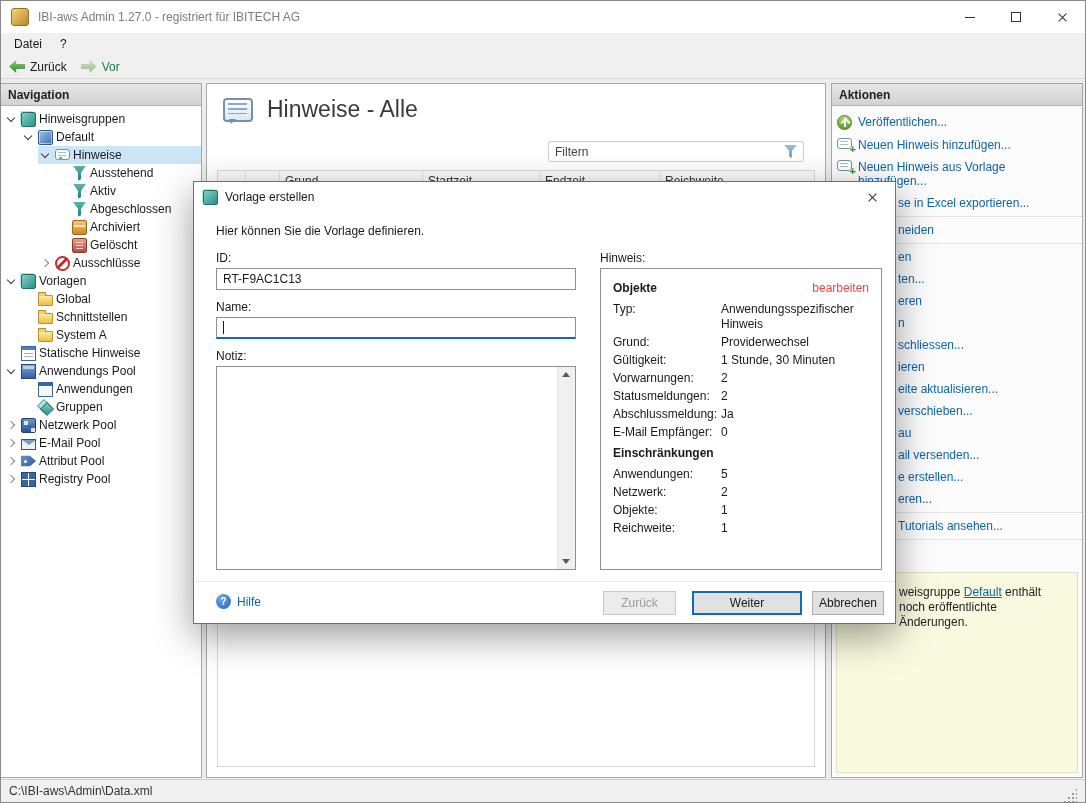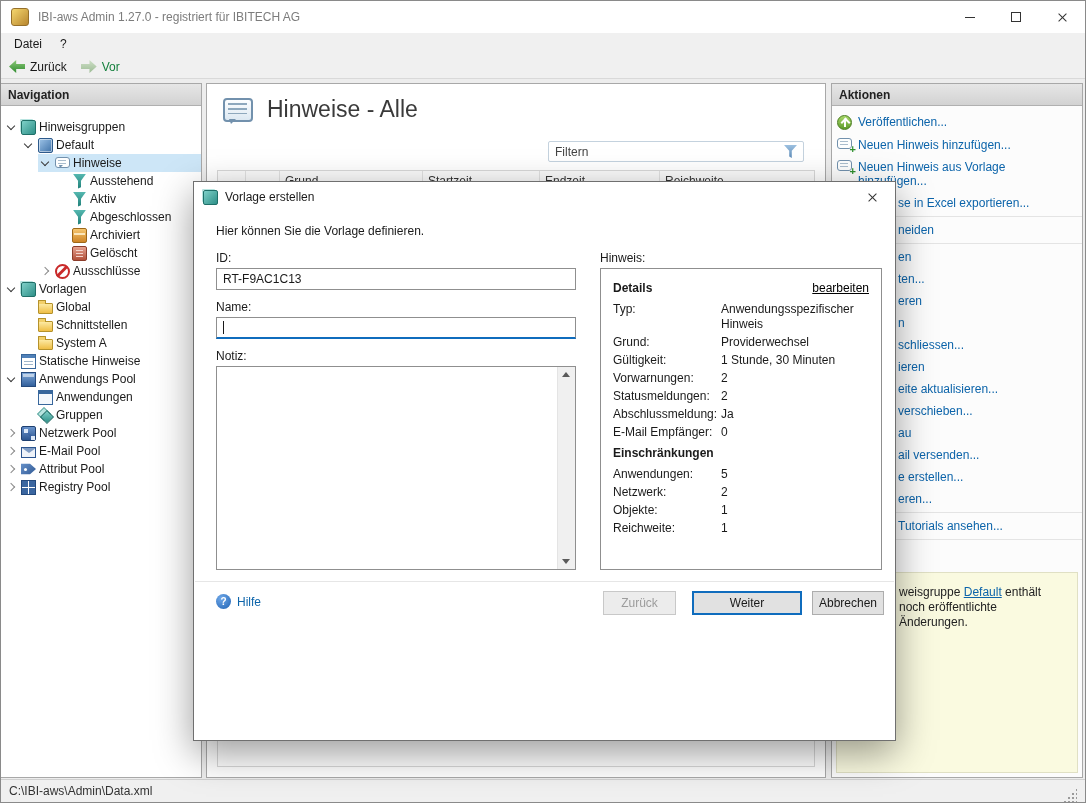--- a/index.html
+++ b/index.html
@@ -29,21 +29,21 @@
   .arrow-right{width:16px;height:13px;background:linear-gradient(#cfe0c8,#9cbb94);clip-path:polygon(100% 50%,55% 0,55% 30%,0 30%,0 70%,55% 70%,55% 100%)}
 
   
   .content{position:absolute;left:0;right:0;top:78px;bottom:23px;background:#ededed}
   .panel-header{height:21px;background:linear-gradient(#e6e6e6,#d2d2d2);border-bottom:1px solid #b0b0b0;
     display:flex;align-items:center;padding:0 7px;font-weight:700;color:#222}
 
   
   .nav-panel{position:absolute;left:0;top:4px;bottom:1px;width:201px;background:#fff;
     border-top:1px solid #a8a8a8;border-right:1px solid #a8a8a8;border-bottom:1px solid #a8a8a8;box-sizing:border-box;overflow:hidden}
-  .tree{padding-top:12px}
+  .tree{padding-top:4px}
   .trow{height:18px;display:flex;align-items:center;padding-left:calc(3px + var(--lvl,0)*17px)}
   .tinner{display:flex;align-items:center;gap:3px;flex:1;height:18px;padding-right:2px}
   .trow.selected .tinner{background:#cde6f7}
   .tlabel{white-space:nowrap}
   .chev{width:14px;height:14px;position:relative;flex:none}
   .ch-collapsed .chev::before{content:"";position:absolute;left:4px;top:4px;width:5px;height:5px;border-top:1px solid #8a8a8a;border-right:1px solid #8a8a8a;transform:rotate(45deg)}
   .ch-expanded .chev::before{content:"";position:absolute;left:4px;top:3px;width:5px;height:5px;border-top:1px solid #3a3a3a;border-right:1px solid #3a3a3a;transform:rotate(135deg)}
 
   
   .ticon{width:15px;height:15px;position:relative;flex:none;display:inline-block;box-sizing:border-box}
@@ -114,21 +114,21 @@
   .note-link{color:#0c64aa;text-decoration:underline;cursor:pointer}
 
   
   .statusbar{position:absolute;left:0;right:0;bottom:0;height:23px;background:#f0f0f0;border-top:1px solid #d0d0d0;
     display:flex;align-items:center;padding:0 8px;box-sizing:border-box;color:#333}
   .grip{margin-left:auto;width:14px;height:14px;align-self:flex-end;
     background-image:radial-gradient(circle,#9a9a9a 1px,transparent 1.4px);background-size:4px 4px;
     clip-path:polygon(100% 0,100% 100%,0 100%)}
 
   
-  .dialog{position:absolute;left:192px;top:180px;width:703px;height:560px;background:#fff;border:1px solid #6f6f6f;
+  .dialog{position:absolute;left:192px;top:180px;width:703px;height:443px;background:#fff;border:1px solid #6f6f6f;
     box-shadow:0 12px 36px rgba(0,0,0,.4);z-index:40;box-sizing:border-box}
   .dlg-title{height:30px;display:flex;align-items:center;gap:7px;padding-left:9px}
   .dlg-close{position:absolute;right:0;top:0;width:45px;height:30px;display:flex;align-items:center;justify-content:center}
   .dlg-desc{position:absolute;left:22px;top:42px}
   .lab{position:absolute}
   .lab-id{left:22px;top:69px}
   .lab-name{left:22px;top:118px}
   .lab-notiz{left:22px;top:167px}
   .lab-hinweis{left:406px;top:69px}
   .input{position:absolute;height:22px;border:1px solid #8f8f8f;background:#fff;display:flex;align-items:center;padding:0 6px;box-sizing:border-box}
@@ -136,21 +136,21 @@
   .input-name{left:22px;top:135px;width:360px;border-bottom:2px solid #0f6cbd}
   .caret{width:1px;height:13px;background:#1a1a1a;margin-right:2px}
   .textarea{position:absolute;left:22px;top:184px;width:360px;height:204px;border:1px solid #8f8f8f;background:#fff;box-sizing:border-box}
   .vscroll{position:absolute;right:0;top:0;bottom:0;width:17px;background:#f0f0f0;border-left:1px solid #e4e4e4}
   .sarr{position:absolute;left:4px;width:0;height:0;border-left:4px solid transparent;border-right:4px solid transparent}
   .sarr.up{top:5px;border-bottom:5px solid #5a5a5a}
   .sarr.down{bottom:5px;border-top:5px solid #5a5a5a}
   .hbox{position:absolute;left:406px;top:86px;width:282px;height:302px;border:1px solid #8f8f8f;box-sizing:border-box;padding:12px 12px 0;overflow:hidden}
   .hbox-head{display:flex;justify-content:space-between;align-items:baseline}
   .bold{font-weight:700}
-  .edit-link{color:#000000;text-decoration:underline;cursor:pointer}
+  .edit-link{color:#ef4444;cursor:pointer}
   .hrows{margin-top:7px}
   .hrow{display:flex;line-height:15px;margin-bottom:3px}
   .hlab{width:108px;flex:none;white-space:nowrap}
   .hval{flex:1}
   .hbox-head2{margin-top:6px}
   .dlg-sep{position:absolute;left:1px;right:1px;top:399px;height:1px;background:#e6e6e6}
   .help{position:absolute;left:22px;top:412px;display:flex;align-items:center;gap:6px;color:#0c64aa;cursor:pointer}
   .help-icon{width:15px;height:15px;border-radius:50%;background:radial-gradient(circle at 35% 30%,#6fa8e8,#1f62b4);color:#fff;
     font:bold 10px/15px "Liberation Sans",sans-serif;text-align:center;flex:none}
   .help-icon::before{content:"?"}
@@ -474,21 +474,21 @@
     <div class="textarea">
       <div class="vscroll">
         <span class="sarr up"></span>
         <span class="sarr down"></span>
       </div>
     </div>
 
     <div class="lab lab-hinweis">Hinweis:</div>
     <div class="hbox">
       <div class="hbox-head">
-        <span class="bold">Details</span>
+        <span class="bold">Objekte</span>
         <a class="edit-link">bearbeiten</a>
       </div>
       <div class="hrows">
 
       <div class="hrow">
             <span class="hlab">Typ:</span>
             <span class="hval">Anwendungsspezifischer Hinweis</span>
           </div>
           <div class="hrow">
             <span class="hlab">Grund:</span>

